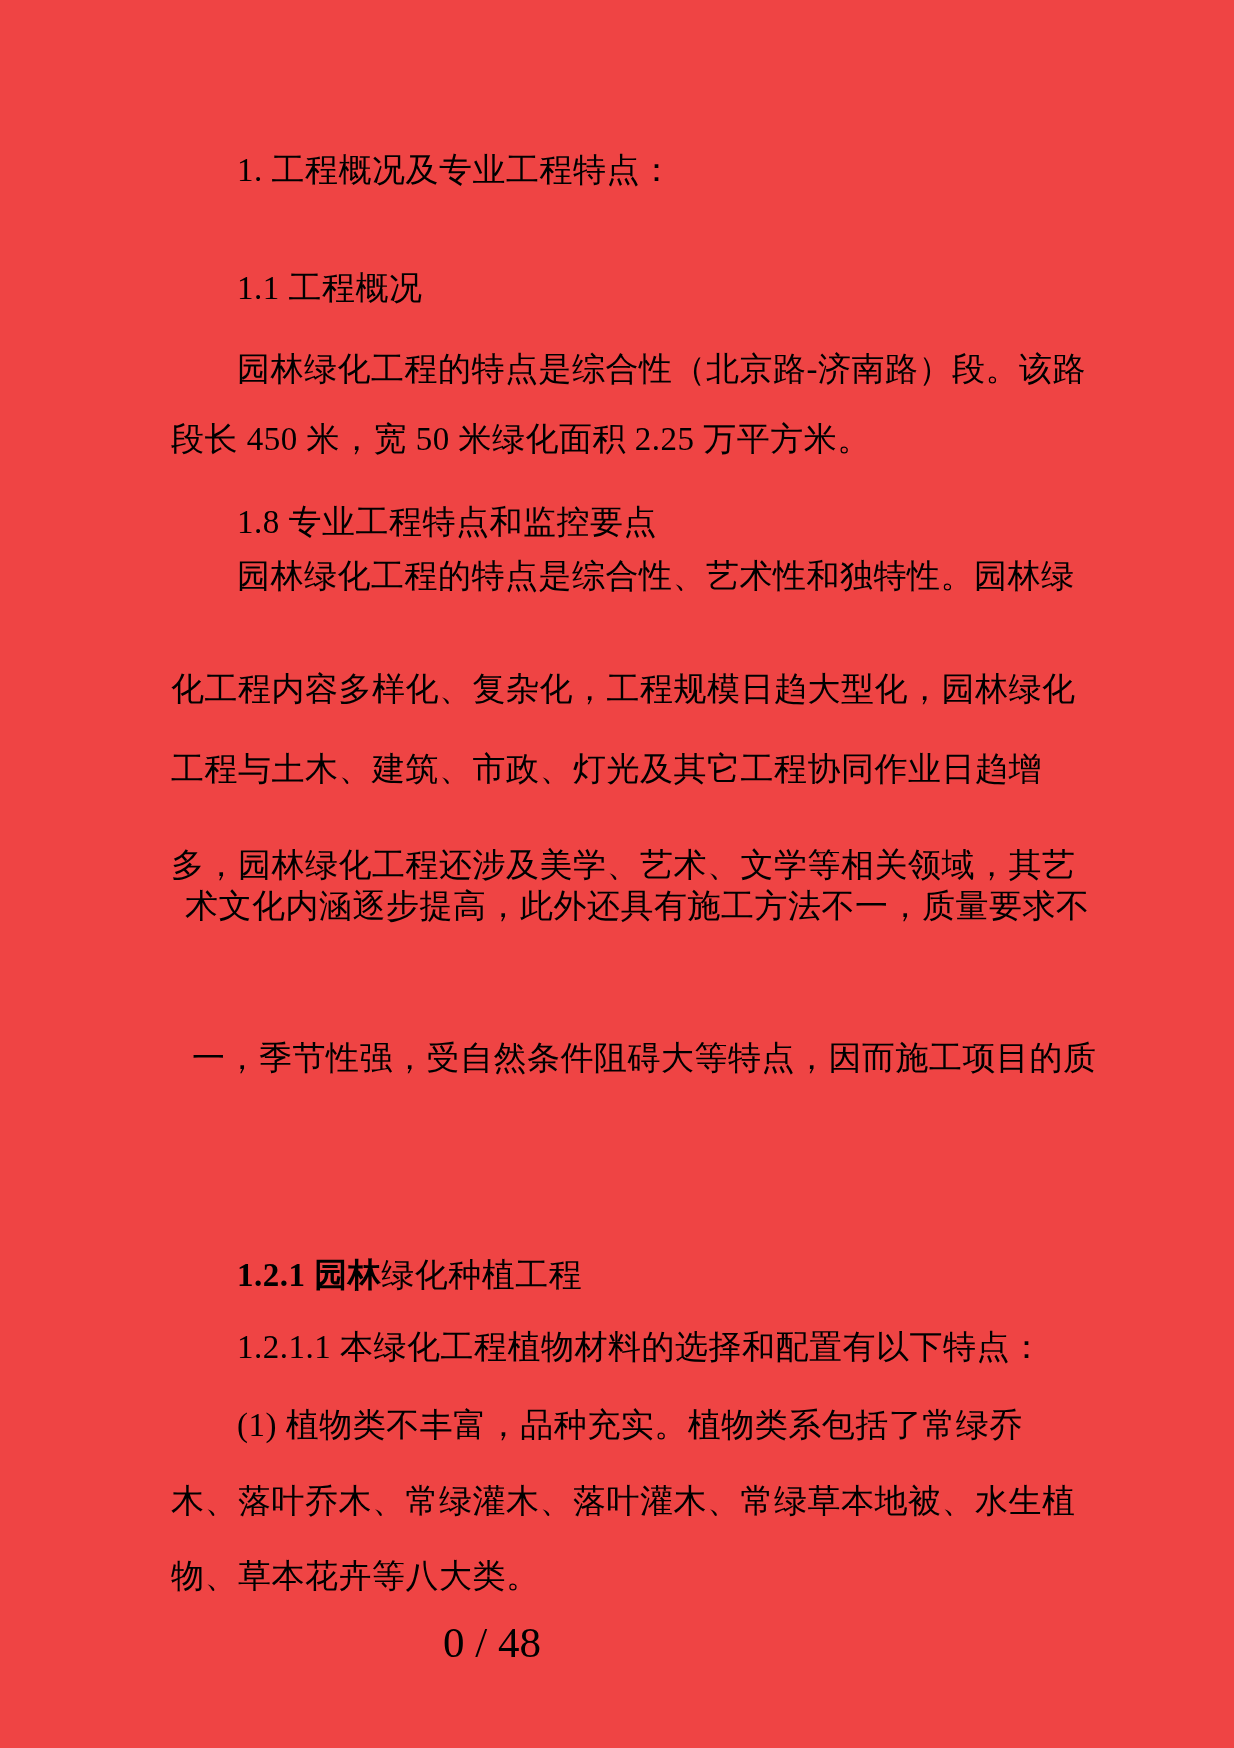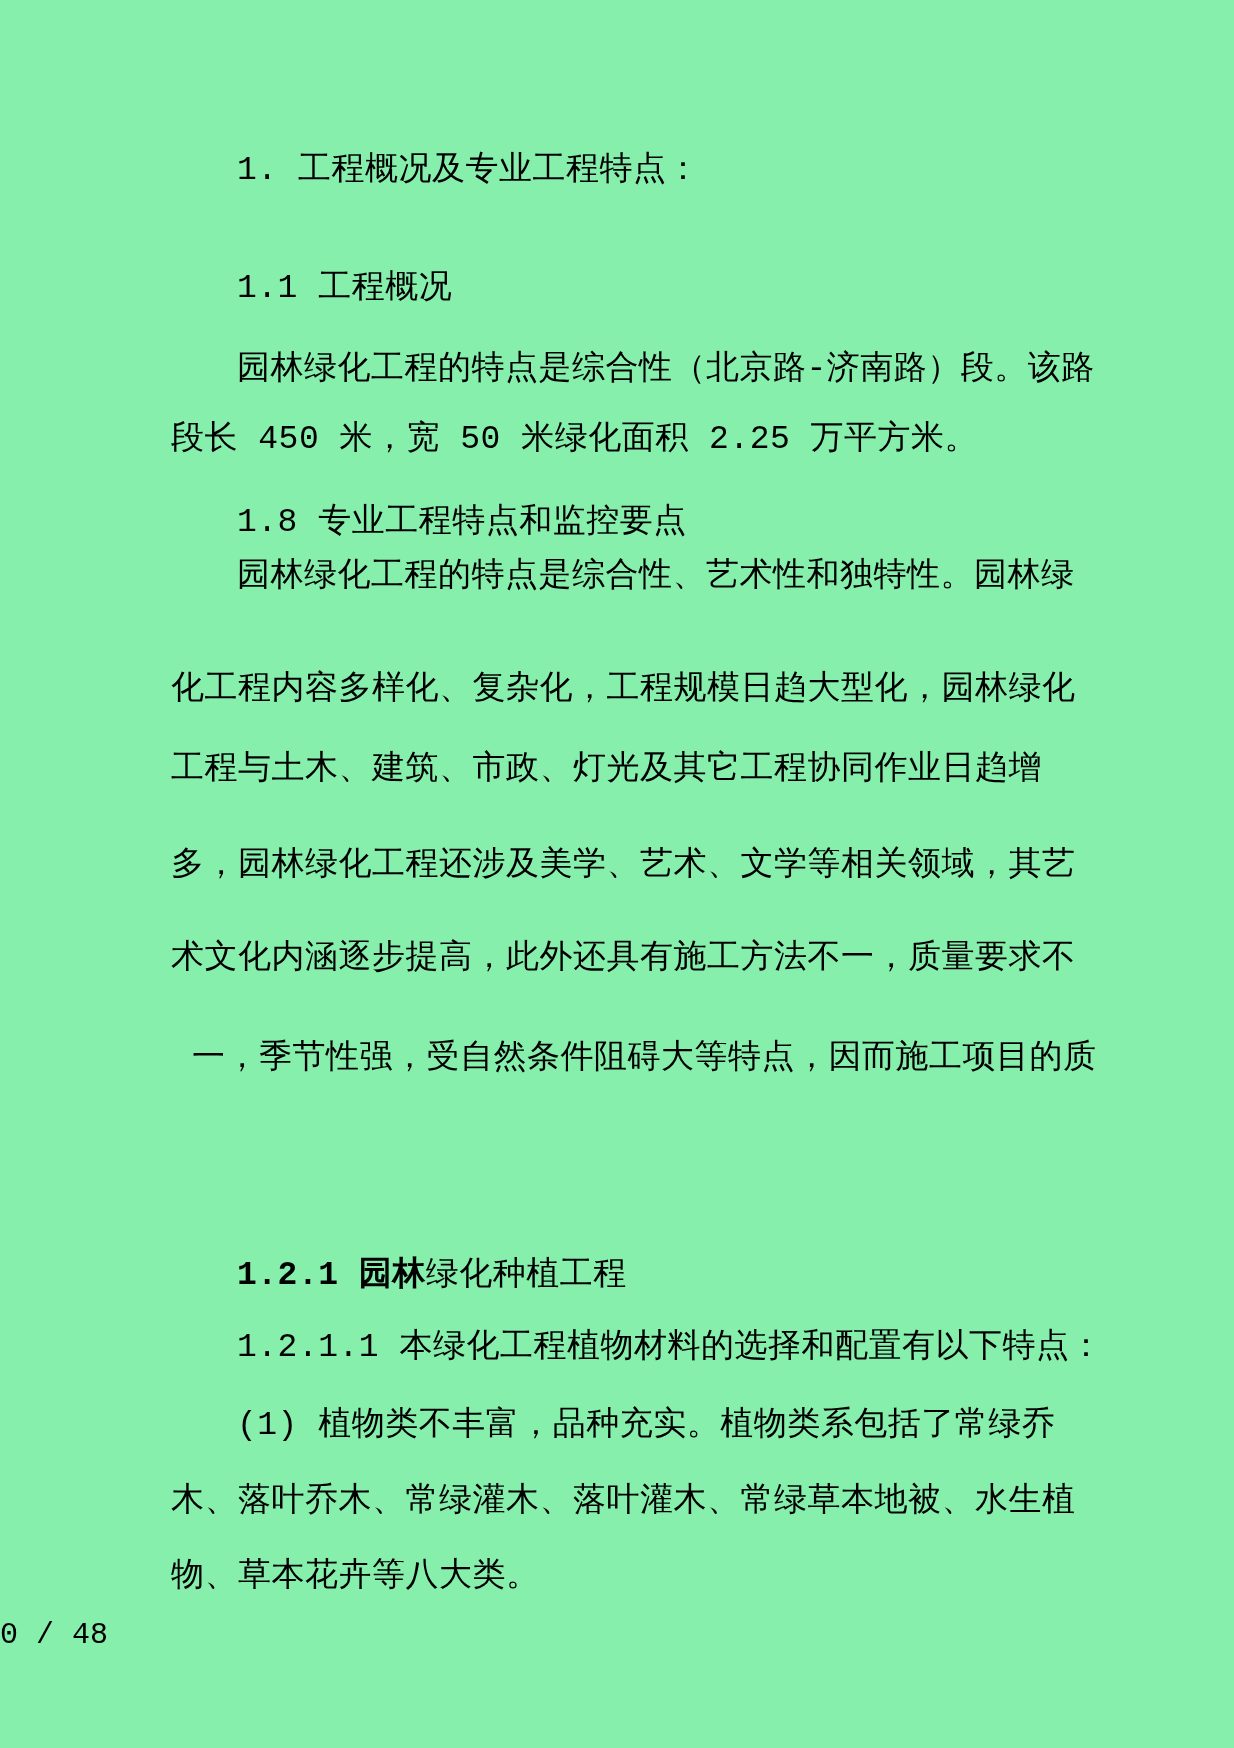--- a/index.html
+++ b/index.html
@@ -4,56 +4,57 @@
 <style>
   html, body {
     margin: 0;
     padding: 0;
     background: #ffffff;
   }
   .page {
     position: relative;
     width: 1234px;
     height: 1748px;
-    background: #86efac;
+    background: #ef4444;
     color: #000000;
-    font-family: Liberation Mono, monospace;
+    font-family: Liberation Serif, serif;
     overflow: hidden;
   }
   .line {
     position: absolute;
     white-space: nowrap;
     font-size: 33px;
     line-height: 1.25;
     color: #000000;
     letter-spacing: 0.5px;
   }
   
   .l-margin   { left: 171px; }
   
   .l-indent   { left: 237px; }
   .bold       { font-weight: bold; }
   .footer {
     position: absolute;
     left: 0;
     width: 984px;
-    font-size: 30px;
+    text-align: center;
+    font-size: 43px;
     color: #000000;
   }
   
   .y-h1    { top: 150px;  }
   .y-h11   { top: 268px;  }
   .y-p1l1  { top: 349px;  }
   .y-p1l2  { top: 419px;  }
   .y-h12   { top: 502px;  }
   .y-p2l1  { top: 556px;  }
   .y-p2l2  { top: 653px; margin-top: 16px;  }
   .y-p2l3  { top: 749px;  }
   .y-p2l4  { top: 845px;  }
-  .y-p2l5  { top: 938px;  }
+  .y-p2l5  { top: 886px; margin-left: 14px;  }
   .y-p2l6  { top: 1038px; margin-left: 21px; }
   .y-p2l7  { top: 1134px; }
   .y-h121  { top: 1255px; }
   .y-h1211 { top: 1327px; }
   .y-p3l1  { top: 1405px; }
   .y-p3l2  { top: 1481px; }
   .y-p3l3  { top: 1556px; }
   .y-foot  { top: 1618px; }
 </style>
 </head>

